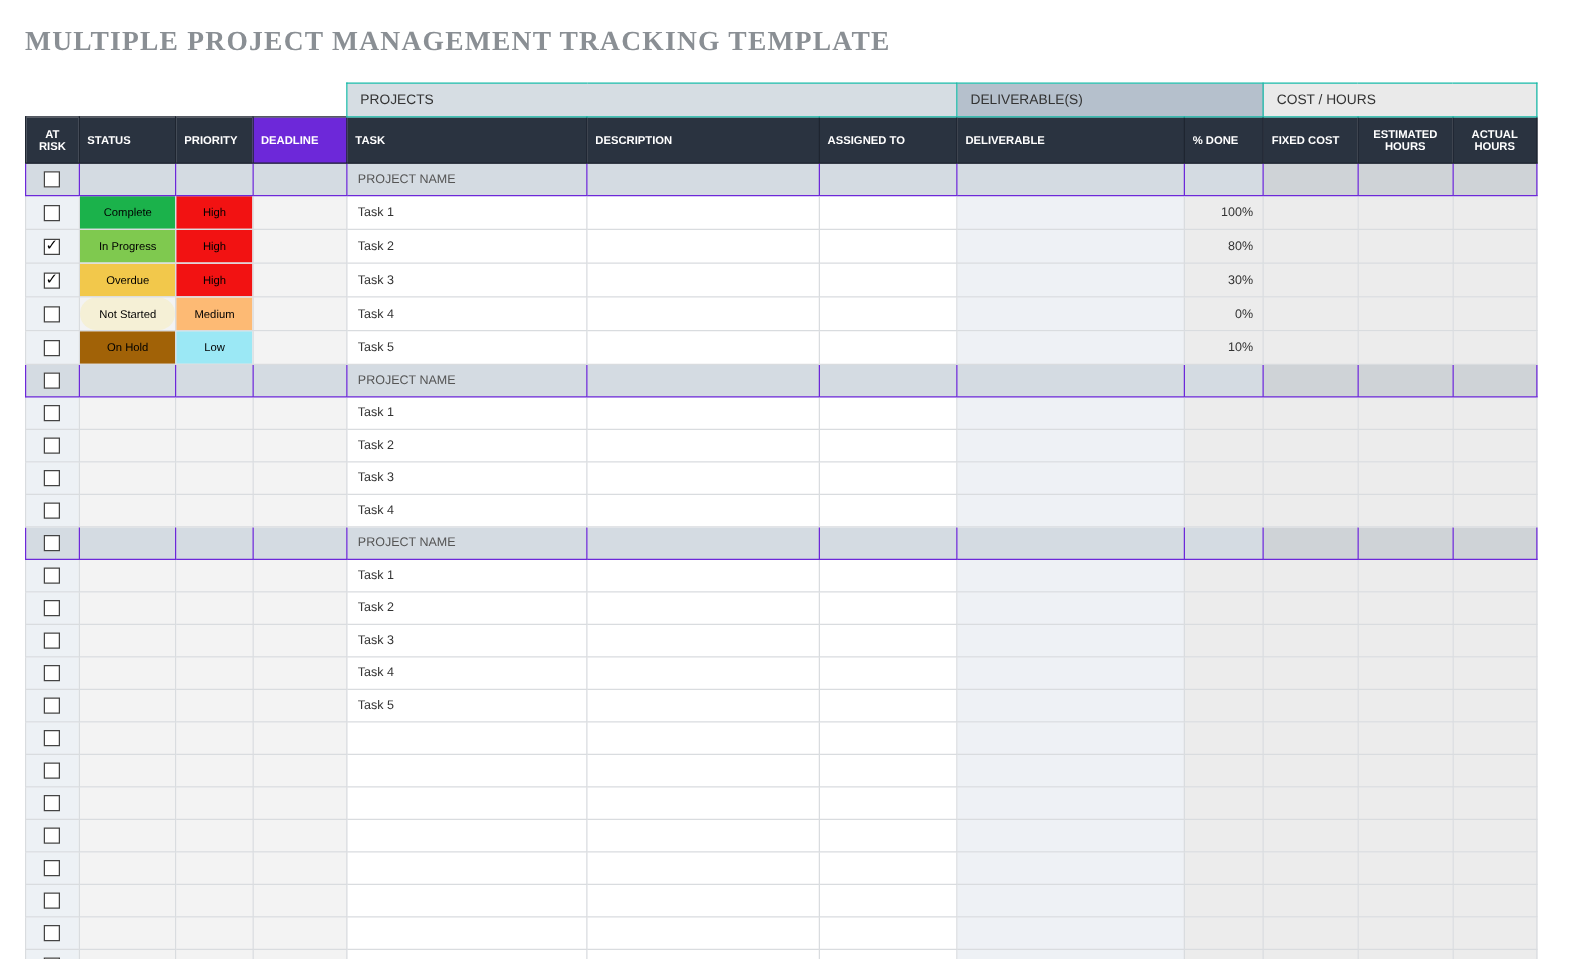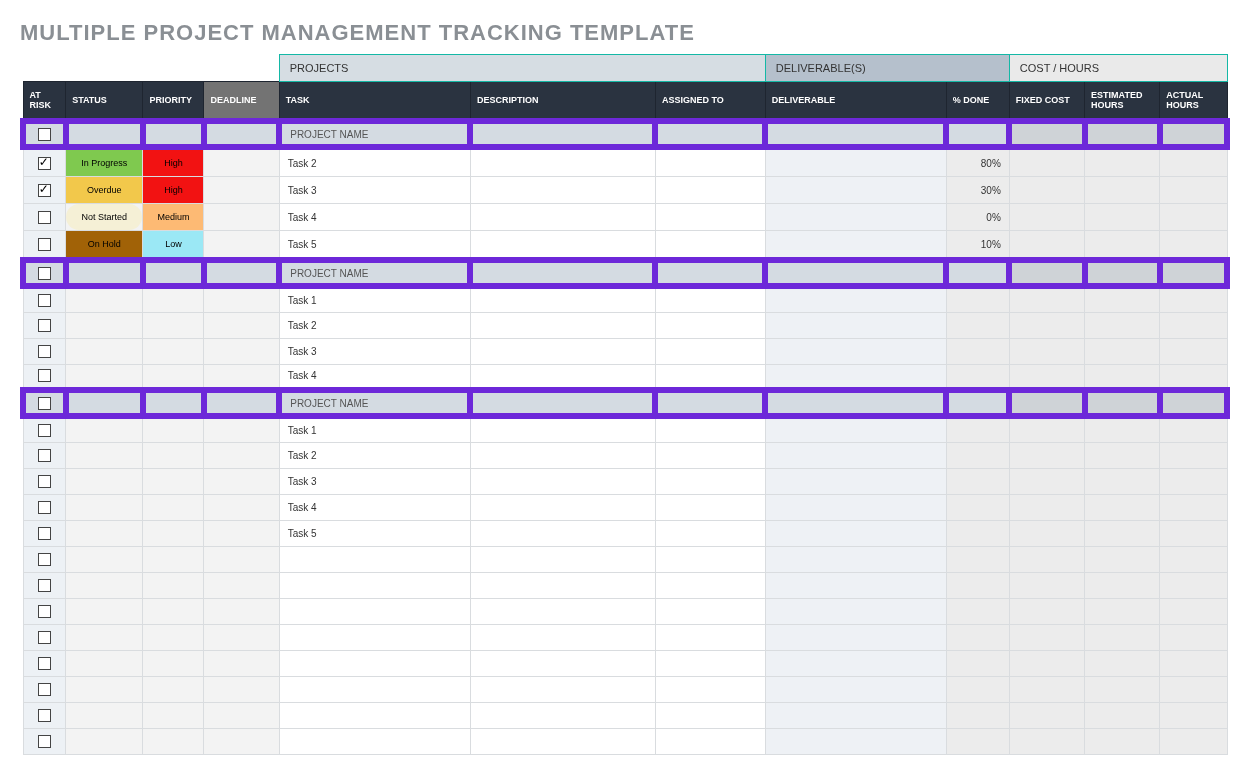--- a/index.html
+++ b/index.html
@@ -8,21 +8,22 @@
     padding: 20px;
     font-family: Arial, Helvetica, sans-serif;
     background: #fff;
     color: #333;
   }
   h1 {
     font-size: 22px;
     letter-spacing: 1px;
     color: #8a8f94;
     font-weight: 700;
-    margin: 0 0 8px 0;
+    margin: 0 0 20px 0;
+    font-family: Liberation Serif, serif;
   }
   table {
     border-collapse: collapse;
     width: 1210px;
     table-layout: fixed;
   }
   td, th { padding: 0; }
   .group-blank { background: #fff; border: none; }
   .group-cell {
     font-size: 11px;
@@ -39,42 +40,42 @@
     background: #2a3340;
     color: #fff;
     font-size: 9px;
     font-weight: 700;
     text-align: left;
     padding: 8px 6px;
     border: 1px solid #1e2530;
     text-transform: uppercase;
     vertical-align: middle;
   }
-  .hdr.center { text-align: left; margin-left: 16px; }
-  .hdr.deadline { background: #737373; }
+  .hdr.center { text-align: center; margin-left: 16px; }
+  .hdr.deadline { background: #6d28d9; }
 
   tr.row td {
     height: 26px;
     font-size: 10px;
     border: 1px solid #d9dcdf;
     padding: 0 8px;
     vertical-align: middle;
     background: #fff;
   }
   tr.row td.chk   { background: #edf1f5; text-align: center; padding: 0; }
   tr.row td.shade { background: #f3f3f3; }
   tr.row td.deliv { background: #eef1f5; }
   tr.row td.done  { background: #ececec; text-align: right; padding-right: 8px; }
   tr.row td.cost  { background: #ececec; }
   tr.row td.task  { color: #333; }
 
   tr.proj td {
     height: 26px;
     font-size: 10px;
-    border: 6px solid #6d28d9;
+    border: 1px solid #6d28d9;
     padding: 0 8px;
     vertical-align: middle;
     background: #d4dbe2;
     color: #555;
   }
   tr.proj td.chk { text-align: center; padding: 0; }
   tr.proj td.cost { background: #cfd3d7; }
 
   .cb-box {
     display: inline-block;
@@ -163,20 +164,38 @@
         <td>PROJECT NAME</td>
         <td></td>
         <td></td>
         <td></td>
         <td class=""></td>
         <td class="cost"></td>
         <td class="cost"></td>
         <td class="cost"></td>
       </tr>
       <tr class="row">
+        <td class="chk"><span class="cb-box"></span></td>
+        <td class="shade">
+          <span class="pill-status st-complete">Complete</span>
+        </td>
+        <td class="shade">
+          <span class="pill-prio pr-high">High</span>
+        </td>
+        <td class="shade"></td>
+        <td class="task">Task 1</td>
+        <td></td>
+        <td></td>
+        <td class="deliv"></td>
+        <td class="done">100%</td>
+        <td class="cost"></td>
+        <td class="cost"></td>
+        <td class="cost"></td>
+      </tr>
+      <tr class="row">
         <td class="chk"><span class="cb-box checked"></span></td>
         <td class="shade">
           <span class="pill-status st-inprogress">In Progress</span>
         </td>
         <td class="shade">
           <span class="pill-prio pr-high">High</span>
         </td>
         <td class="shade"></td>
         <td class="task">Task 2</td>
         <td></td>

